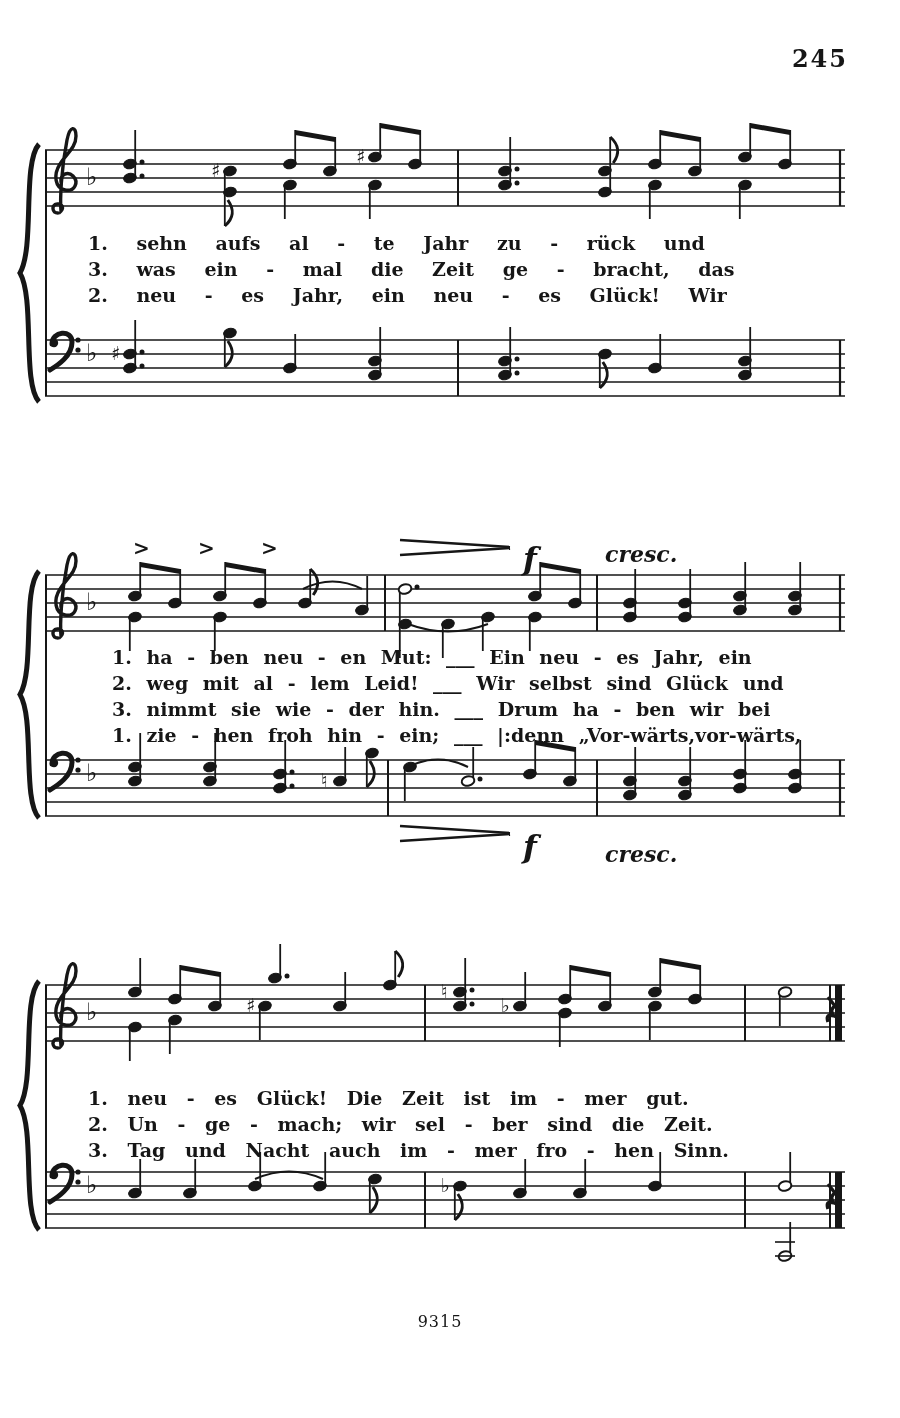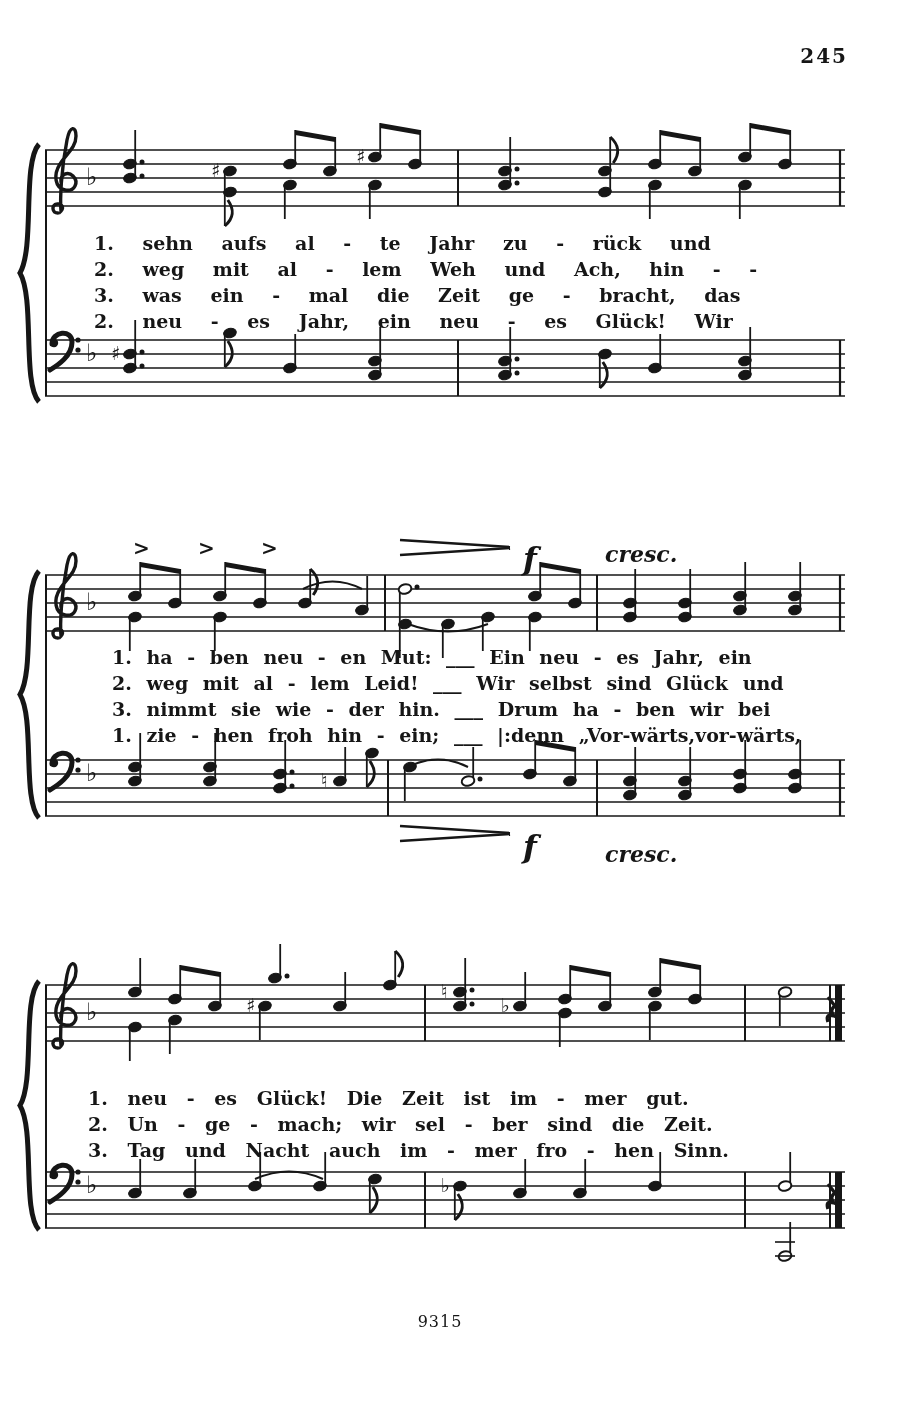--- a/index.html
+++ b/index.html
@@ -1,25 +1,25 @@
 <!DOCTYPE html>
 <html><head>
 <meta charset="utf-8">
 <style>
   html,body{margin:0;padding:0;background:#ffffff;}
   .page{position:relative;width:900px;height:1418px;background:#ffffff;overflow:hidden;
         font-family:"DejaVu Serif", serif;color:#161616;}
-  .pagenum{position:absolute;top:44px;right:52px;font-size:20px;font-weight:700;letter-spacing:2px;}
+  .pagenum{position:absolute;top:44px;right:52px;font-size:24px;font-weight:700;letter-spacing:2px;}
   .plate{position:absolute;top:1312px;left:0;width:880px;text-align:center;font-size:16px;font-weight:400;letter-spacing:1px;}
   svg{overflow:visible;display:block;}
   .staff{position:absolute;left:40px;width:810px;height:120px;}
   .brace{position:absolute;left:14px;width:30px;}
   .sysline{position:absolute;left:45px;width:2px;background:#161616;}
   .lyrics{position:absolute;left:88px;width:780px;font-weight:700;font-size:19px;line-height:26px;white-space:nowrap;}
-  .ly1{word-spacing:22px;margin-left:6px;}
+  .ly1{word-spacing:22px;}
   .ly2{word-spacing:8px;}
   .ly3{word-spacing:13px;}
   .dyn{position:absolute;width:330px;height:50px;}
   .dyn text.f{font-family:"DejaVu Serif",serif;font-style:italic;font-weight:700;font-size:32px;}
   .dyn text.cr{font-family:"DejaVu Serif",serif;font-style:italic;font-weight:700;font-size:22px;}
 </style>
 </head>
 <body>
 
 <div class="page">
@@ -84,21 +84,20 @@
       <ellipse cx="705" cy="47" rx="6.4" ry="4.7" transform="rotate(-14 705 47)" fill="#161616" stroke="#161616" stroke-width="1"></ellipse>
       <line x1="750.2" y1="54" x2="750.2" y2="20" stroke="#161616" stroke-width="1.8"></line>
       <ellipse cx="745" cy="54" rx="6.4" ry="4.7" transform="rotate(-14 745 54)" fill="#161616" stroke="#161616" stroke-width="1"></ellipse>
       <polygon points="255.2,20 295.2,27 295.2,32 255.2,25" fill="#161616"></polygon>
       <polygon points="340.2,13 380.2,20 380.2,25 340.2,18" fill="#161616"></polygon>
       <polygon points="620.2,20 660.2,27 660.2,32 620.2,25" fill="#161616"></polygon>
       <polygon points="710.2,13 750.2,20 750.2,25 710.2,18" fill="#161616"></polygon>
     </svg>
   <div class="lyrics ly1" style="top:230px">
     <div>1. sehn aufs al - te Jahr zu - rück und</div>
-    <div>2. weg mit al - lem Weh und Ach, hin - -</div>
     <div>3. was ein - mal die Zeit ge - bracht, das</div>
     <div>2. neu - es Jahr, ein neu - es Glück! Wir</div>
   </div>
   <svg class="staff" style="top:300px">
       <line x1="5" y1="40" x2="805" y2="40" stroke="#161616" stroke-width="1.5"></line>
       <line x1="5" y1="54" x2="805" y2="54" stroke="#161616" stroke-width="1.5"></line>
       <line x1="5" y1="68" x2="805" y2="68" stroke="#161616" stroke-width="1.5"></line>
       <line x1="5" y1="82" x2="805" y2="82" stroke="#161616" stroke-width="1.5"></line>
       <line x1="5" y1="96" x2="805" y2="96" stroke="#161616" stroke-width="1.5"></line>
       <path d="M12,44 C12,31 32,29 32,42 C32,56 18,65 10,70" fill="none" stroke="#161616" stroke-width="5" stroke-linecap="round"></path>

